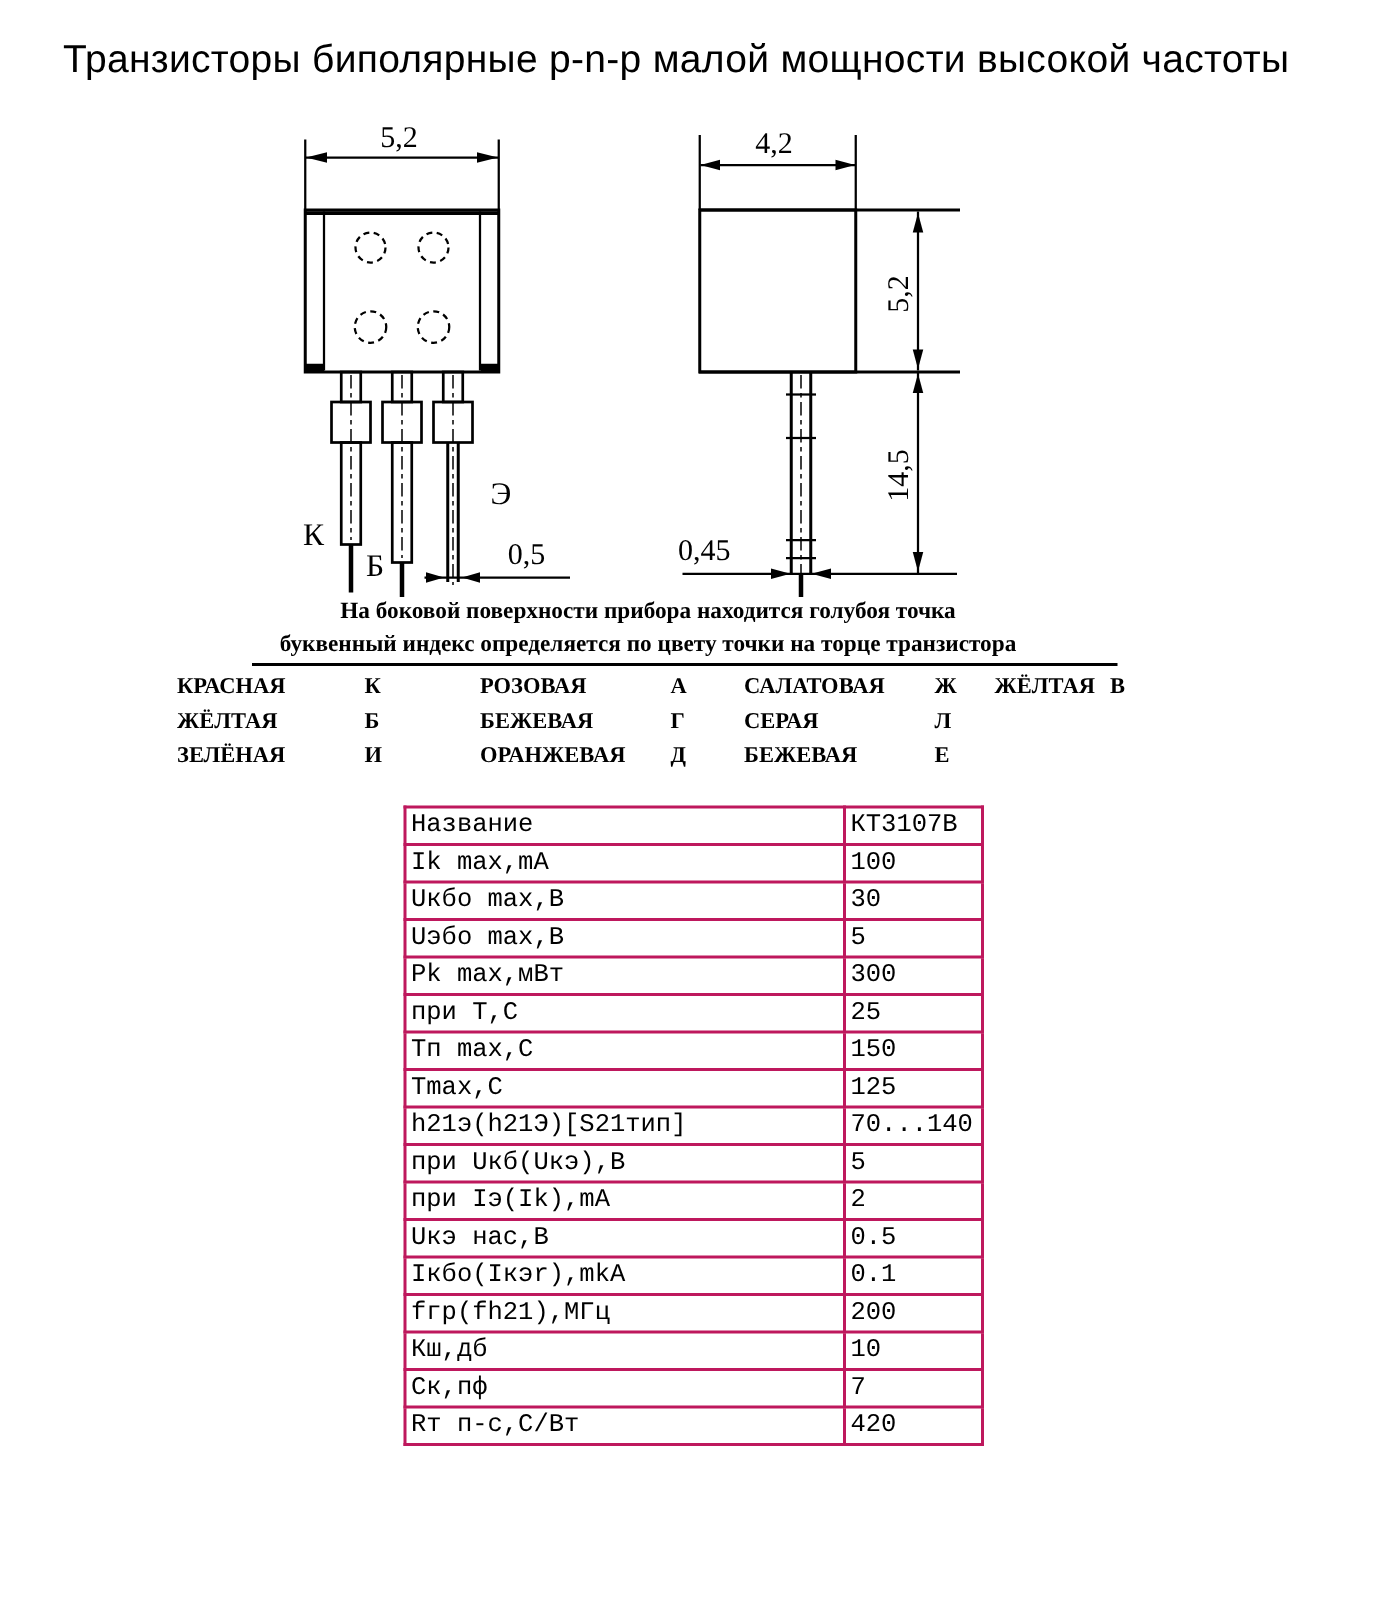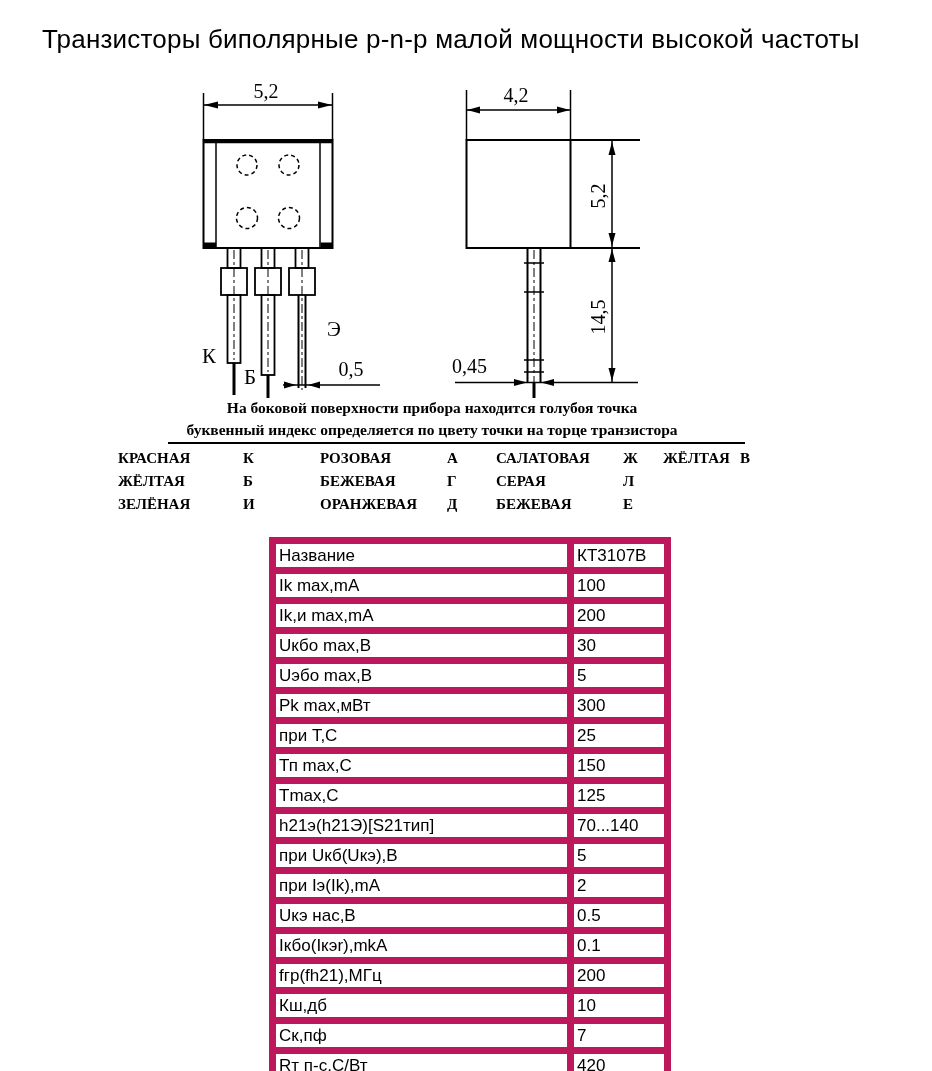--- a/index.html
+++ b/index.html
@@ -12,22 +12,22 @@
         font-family:"Liberation Serif",serif;font-weight:bold;font-size:15.5px;white-space:nowrap;}
   .note1{top:399px;}
   .note2{top:421px;}
   .rule{position:absolute;left:168px;top:442px;width:577px;height:2px;background:#000;}
   .colors{position:absolute;left:118px;top:447px;display:grid;
           grid-template-columns:125px 77px 127px 49px 127px 40px 77px 30px;
           grid-auto-rows:23px;line-height:22px;
           font-family:"Liberation Serif",serif;font-weight:bold;font-size:15px;white-space:nowrap;}
   table.params{position:absolute;left:269px;top:537px;border-collapse:collapse;
                table-layout:fixed;width:373px;font-size:17px;}
-  table.params td{border:7px solid #be185d;height:22px;padding:0 1px 0 3px;
-                  line-height:23px;white-space:nowrap;overflow:hidden;}
+  table.params td{border:2px solid #be185d;height:22px;padding:0 1px 0 3px;
+                  line-height:23px;white-space:nowrap;overflow:hidden;font-family:Liberation Mono, monospace;}
   table.params td.lbl{width:287px;}
   table.params td.val{width:86px;}
 </style>
 </head>
 <body>
 
 <div class="page">
 
   <div class="title">Транзисторы биполярные p-n-p малой мощности высокой частоты</div>
 
@@ -165,24 +165,20 @@
     <tbody>
       <tr>
           <td class="lbl">Название</td>
           <td class="val">КТ3107В</td>
         </tr>
       <tr>
           <td class="lbl">Ik max,mA</td>
           <td class="val">100</td>
         </tr>
       <tr>
-          <td class="lbl">Ik,и max,mA</td>
-          <td class="val">200</td>
-        </tr>
-      <tr>
           <td class="lbl">Uкбо max,В</td>
           <td class="val">30</td>
         </tr>
       <tr>
           <td class="lbl">Uэбо max,В</td>
           <td class="val">5</td>
         </tr>
       <tr>
           <td class="lbl">Pk max,мВт</td>
           <td class="val">300</td>

